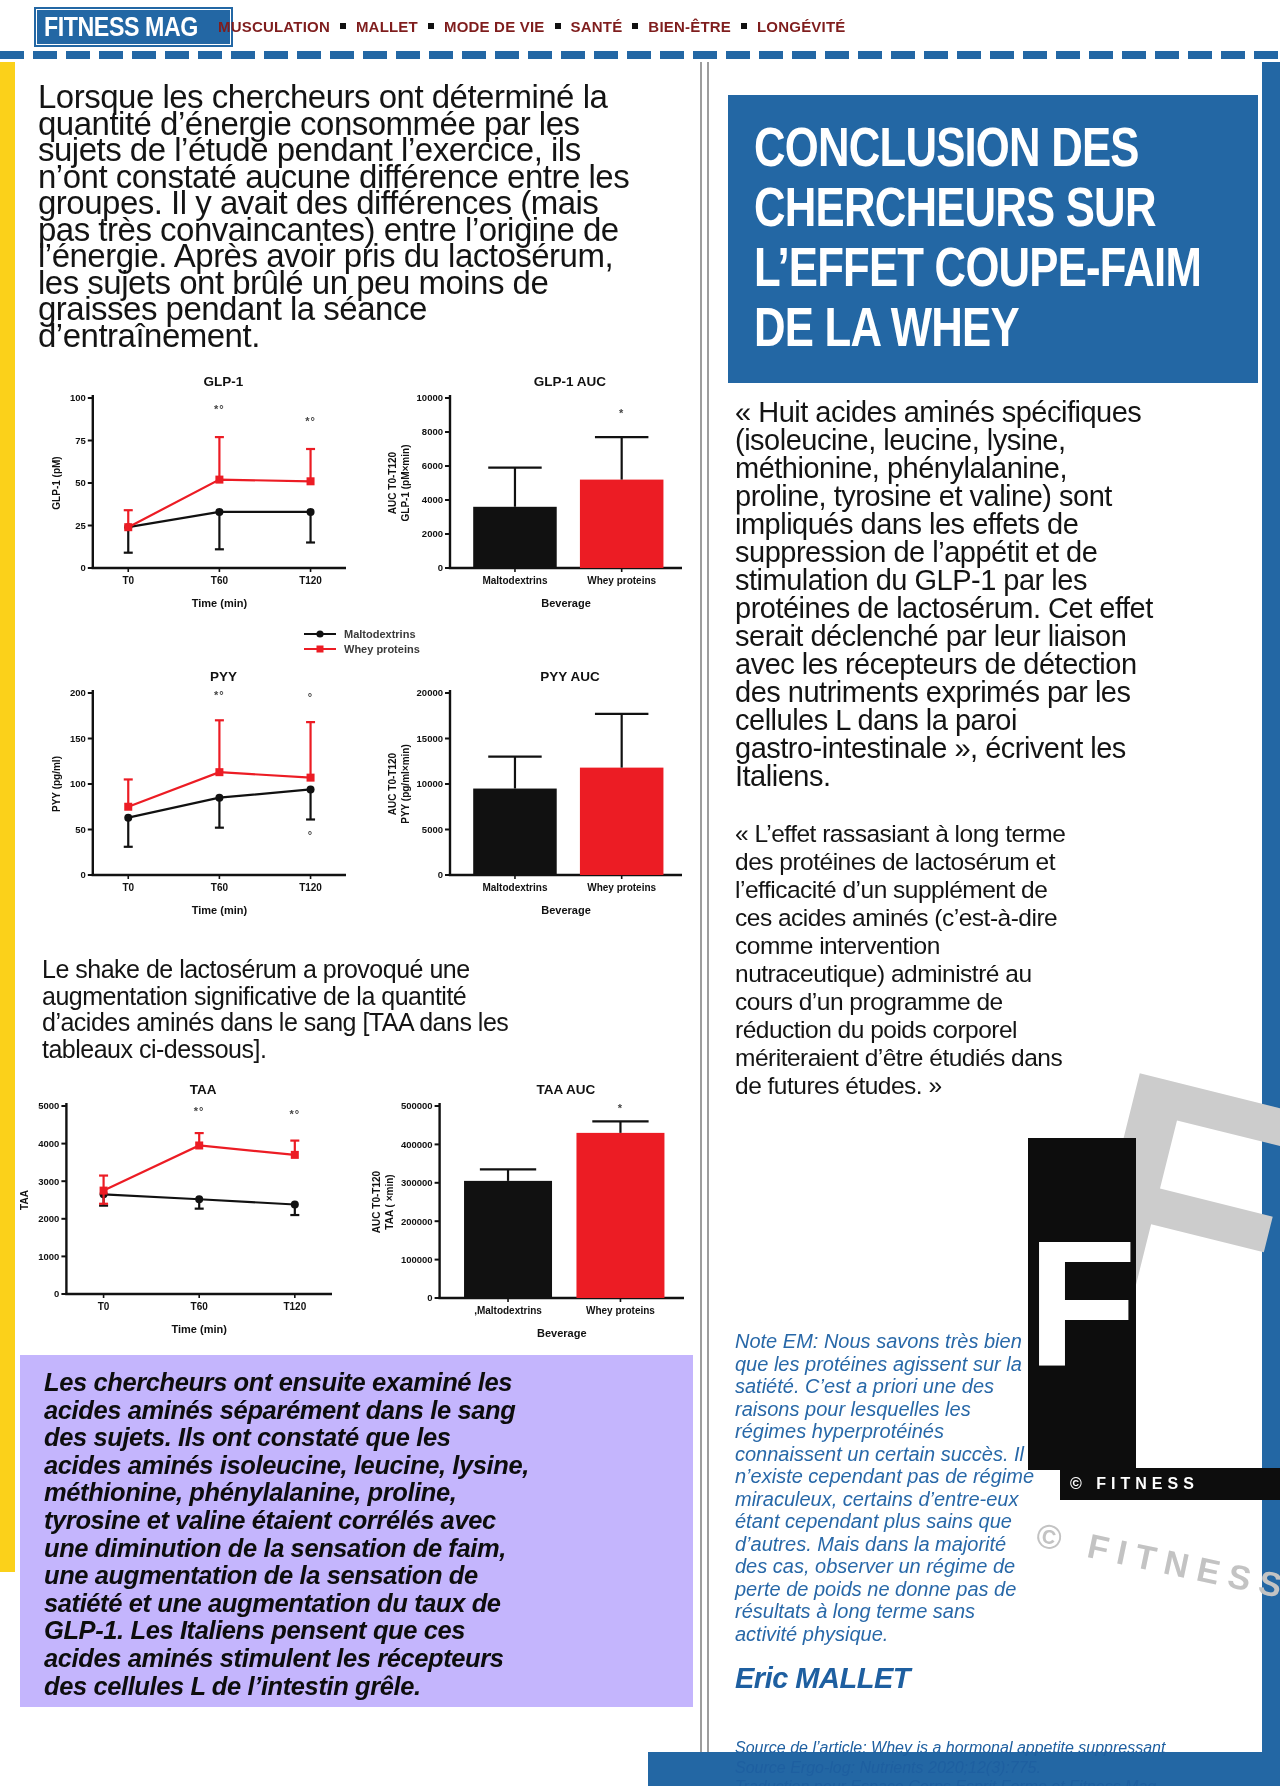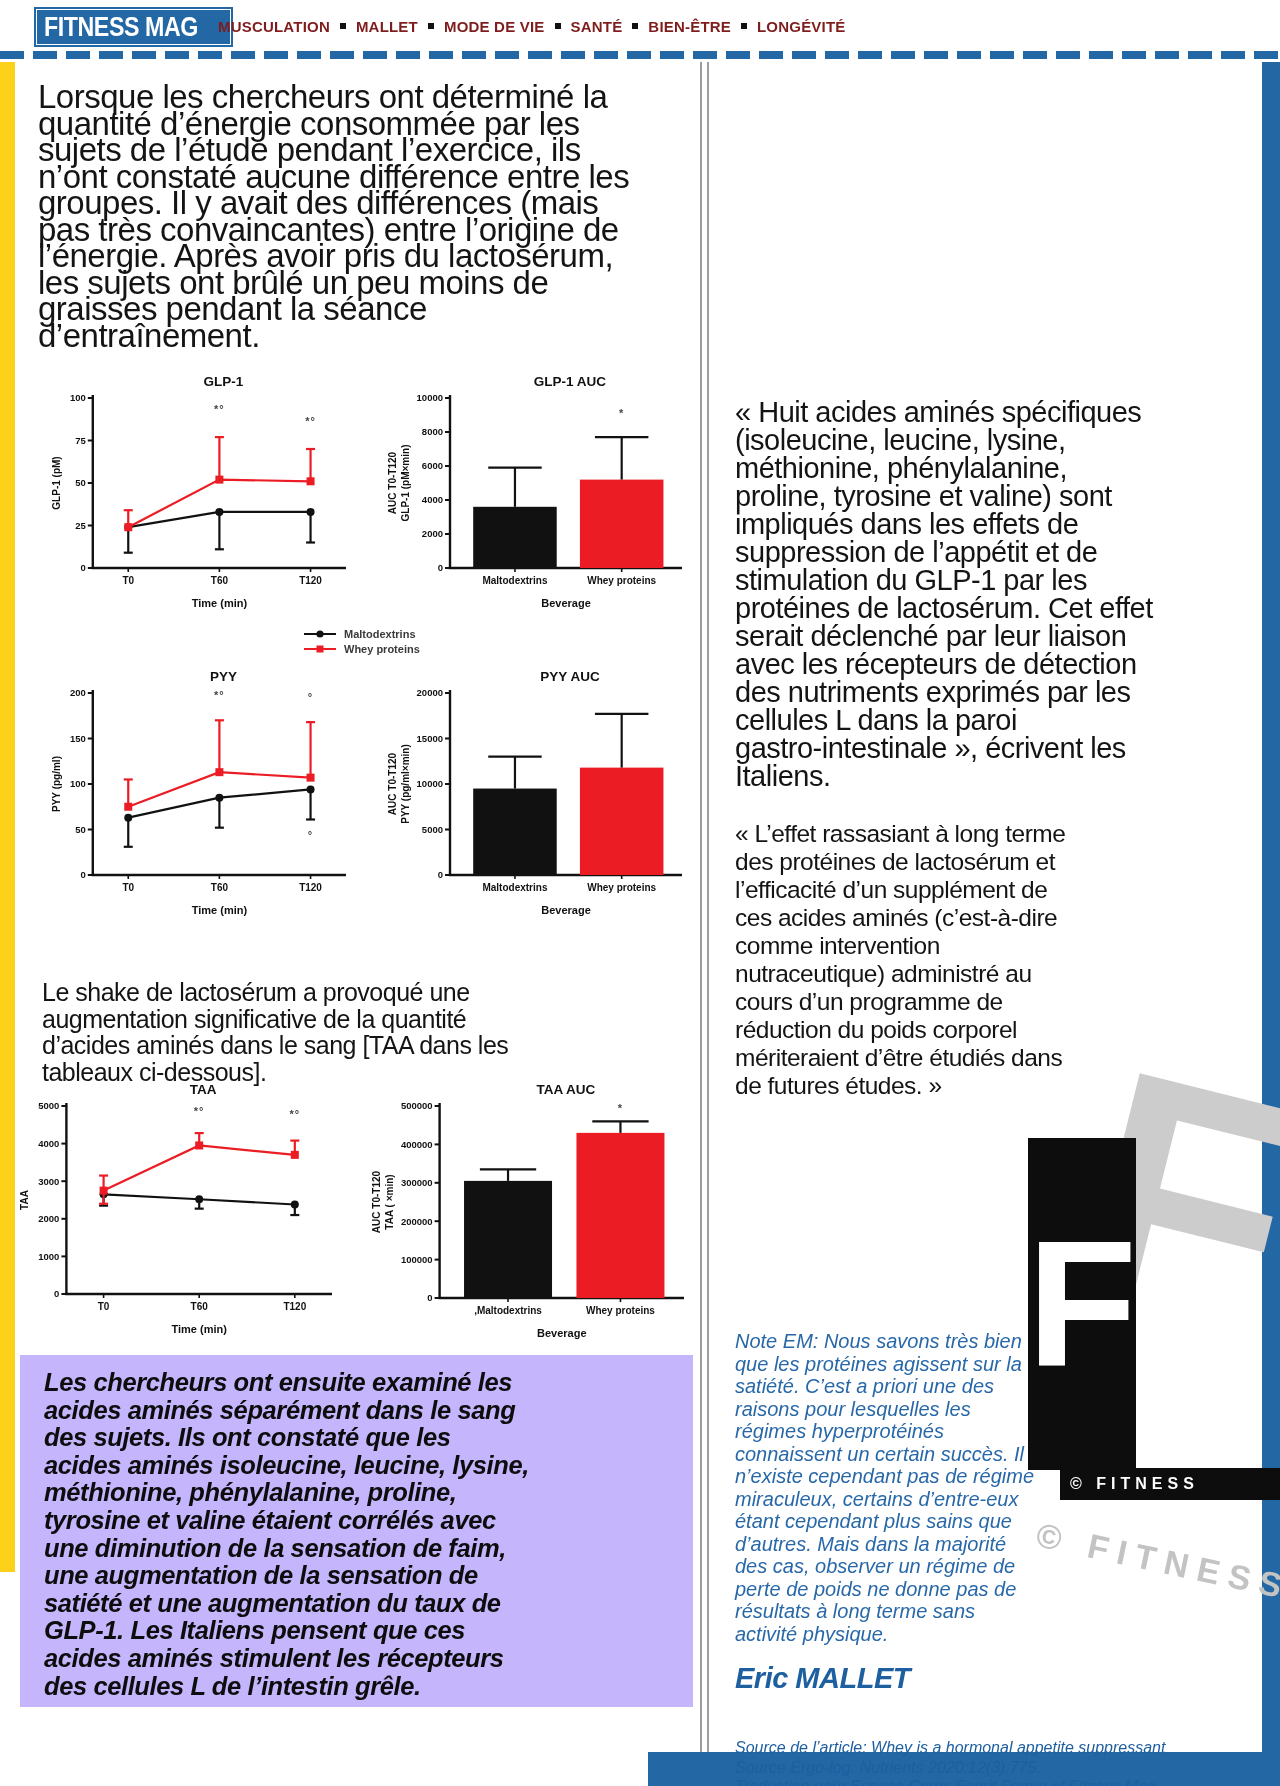--- a/index.html
+++ b/index.html
@@ -19,21 +19,21 @@
 
   
   .strip-left{position:absolute;left:0;top:62px;width:15px;height:1510px;background:#FBD11A;z-index:1;}
   .strip-right{position:absolute;left:1262px;top:62px;width:18px;height:1724px;background:#2367A4;z-index:1;}
   .bar-bottom{position:absolute;left:648px;top:1752px;width:632px;height:34px;background:#2367A4;z-index:1;}
   .divider{position:absolute;left:700px;top:62px;width:9px;height:1724px;border-left:2.5px solid #9d9d9d;border-right:2.5px solid #9d9d9d;box-sizing:border-box;}
 
   
   .para{position:absolute;white-space:pre-line;color:#141414;letter-spacing:-.5px;}
   #intro{left:38px;top:84px;width:612px;font-size:33px;line-height:26.5px;}
-  #taa-para{left:42px;top:956px;width:608px;font-size:25px;line-height:26.5px;margin-top:23px;}
+  #taa-para{left:42px;top:956px;width:608px;font-size:25px;line-height:26.5px;}
   #quote1{left:735px;top:398px;width:470px;font-size:29px;line-height:28px;}
   #quote2{left:735px;top:820px;width:470px;font-size:24.5px;line-height:28px;}
 
   .highlight-box{position:absolute;left:20px;top:1355px;width:673px;height:352px;background:#c4b5fd;z-index:2;}
   .highlight-text{position:absolute;left:24px;top:14px;width:630px;font-size:25.5px;line-height:27.6px;font-weight:bold;font-style:italic;color:#0d0d0d;white-space:pre-line;letter-spacing:-.4px;}
 
   .headline-box{position:absolute;left:728px;top:95px;width:530px;height:288px;background:#2367A4;}
   .headline-text{position:absolute;left:26px;top:22px;width:690px;color:#fff;font-size:56px;line-height:60px;font-weight:bold;white-space:pre-line;letter-spacing:-1px;transform:scaleX(.78);transform-origin:left top;}
 
   #note{position:absolute;left:735px;top:1330px;width:330px;font-size:20px;line-height:22.5px;font-style:italic;color:#2868A8;white-space:pre-line;}
@@ -369,20 +369,26 @@
 méthionine, phénylalanine, proline,
 tyrosine et valine étaient corrélés avec
 une diminution de la sensation de faim,
 une augmentation de la sensation de
 satiété et une augmentation du taux de
 GLP-1. Les Italiens pensent que ces
 acides aminés stimulent les récepteurs
 des cellules L de l’intestin grêle.</div>
   </div>
 
+  <div class="headline-box">
+    <div class="headline-text">CONCLUSION DES
+CHERCHEURS SUR
+L’EFFET COUPE-FAIM
+DE LA WHEY</div>
+  </div>
 
   <div class="para" id="quote1">« Huit acides aminés spécifiques
 (isoleucine, leucine, lysine,
 méthionine, phénylalanine,
 proline, tyrosine et valine) sont
 impliqués dans les effets de
 suppression de l’appétit et de
 stimulation du GLP-1 par les
 protéines de lactosérum. Cet effet
 serait déclenché par leur liaison

